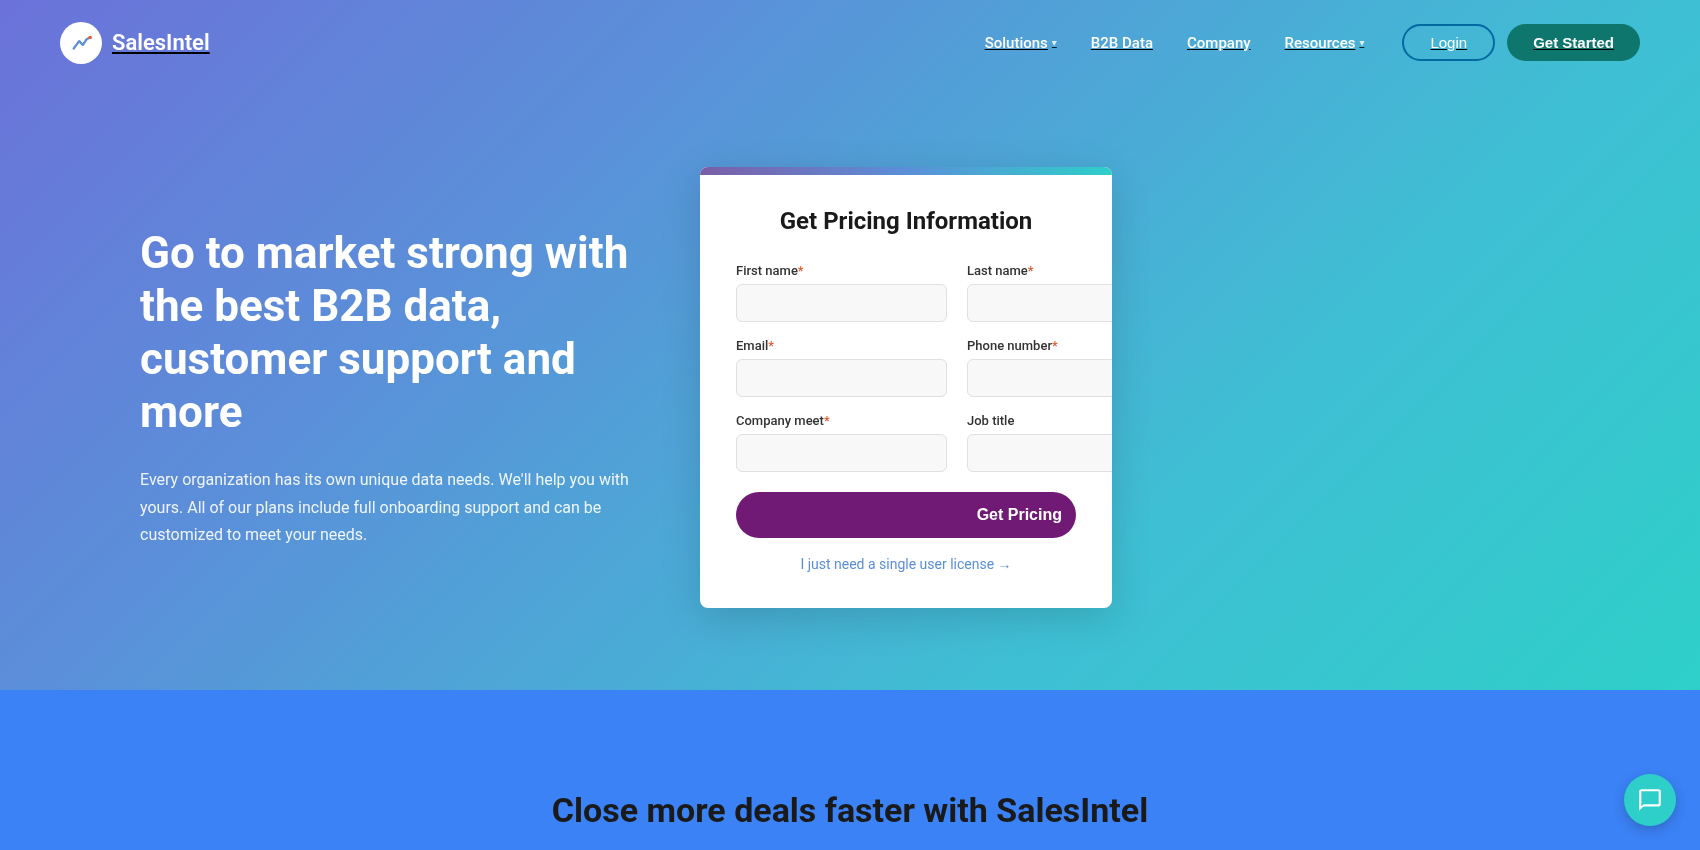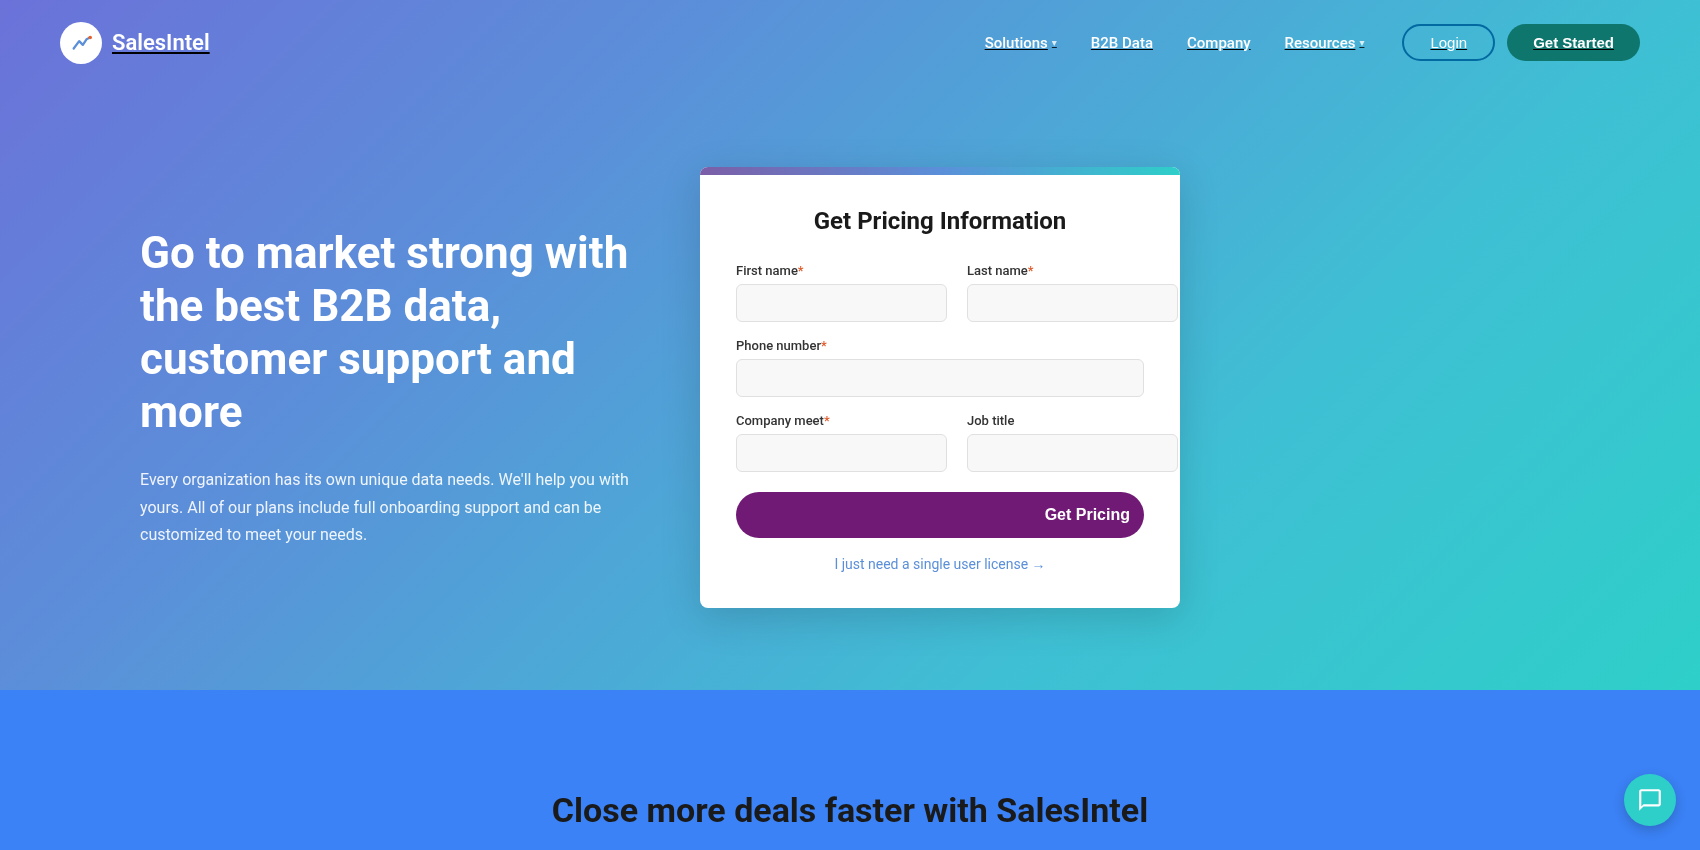--- a/index.html
+++ b/index.html
@@ -112,21 +112,21 @@
     .hero-description {
       color: rgba(255,255,255,0.9);
       font-size: 16px;
       line-height: 1.7;
       max-width: 530px;
     }
 
     
     .form-card-wrapper {
       flex: 0 0 auto;
-      width: 480px;
+      width: 412px;
       margin-right: 80px;
       margin-top: 20px;
       margin-bottom: 20px;
     }
     .form-card {
       background: white;
       border-radius: 8px;
       box-shadow: 0 10px 40px rgba(0,0,0,0.15);
       overflow: hidden;
     }
@@ -293,20 +293,26 @@
             <label class="form-label">
               <span>Last name</span><span class="required">*</span>
             </label>
             <input type="text" class="form-input" style="">
           </div>
         </div>
 
         <div class="form-row">
           <div class="form-group">
             <label class="form-label">
+              <span>Email</span><span class="required">*</span>
+            </label>
+            <input type="email" class="form-input" style="">
+          </div>
+          <div class="form-group">
+            <label class="form-label">
               <span>Phone number</span><span class="required">*</span>
             </label>
             <input type="tel" class="form-input" style="">
           </div>
         </div>
 
         <div class="form-row">
           <div class="form-group">
             <label class="form-label">
               <span>Company meet</span><span class="required">*</span>

